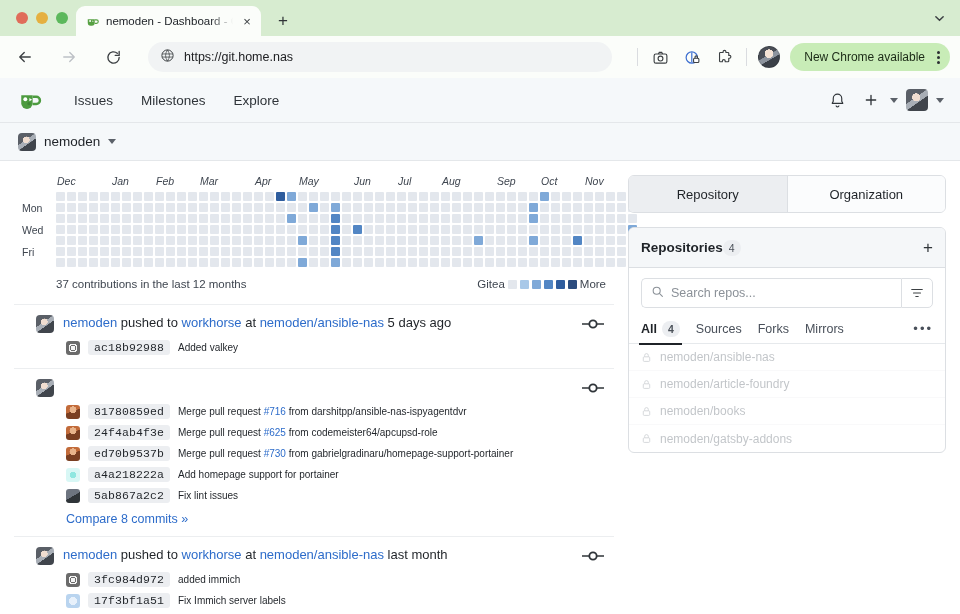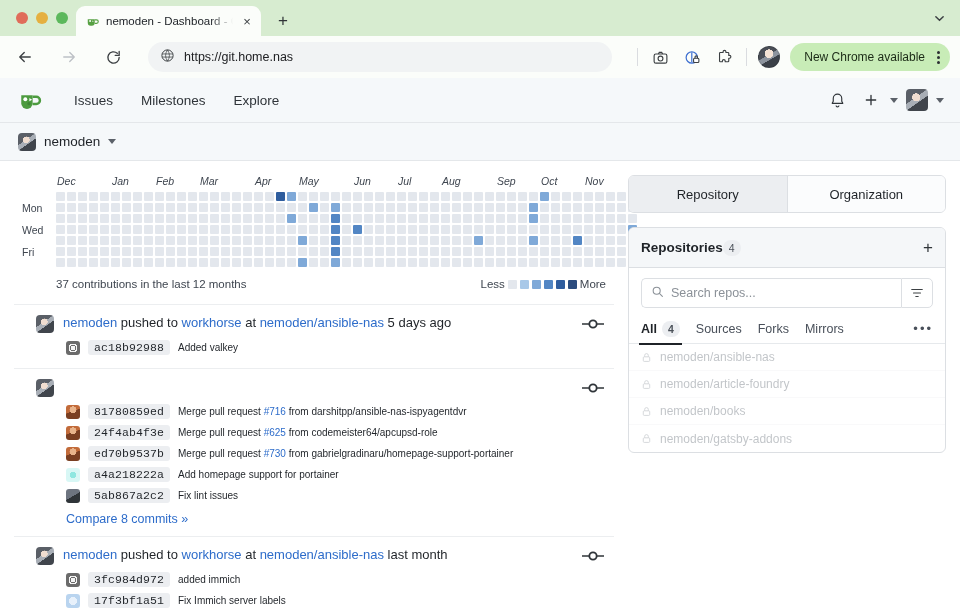--- a/index.html
+++ b/index.html
@@ -886,21 +886,21 @@
             <span class="cell l2"></span>
             <span class="cell"></span>
             <span class="cell"></span>
             <span class="cell"></span>
           </div>
       </div>
       <div class="hm-foot">
         <span>37 contributions in the last 12 months</span>
         <span class="spacer"></span>
         <span class="legend">
-          <span>Less</span>
+          <span>Gitea</span>
           <span class="cell"></span>
           <span class="cell l1"></span>
           <span class="cell l2"></span>
           <span class="cell l3"></span>
           <span class="cell l4"></span>
           <span class="cell l5"></span>
           <span>More</span>
         </span>
       </div>
     </div>

